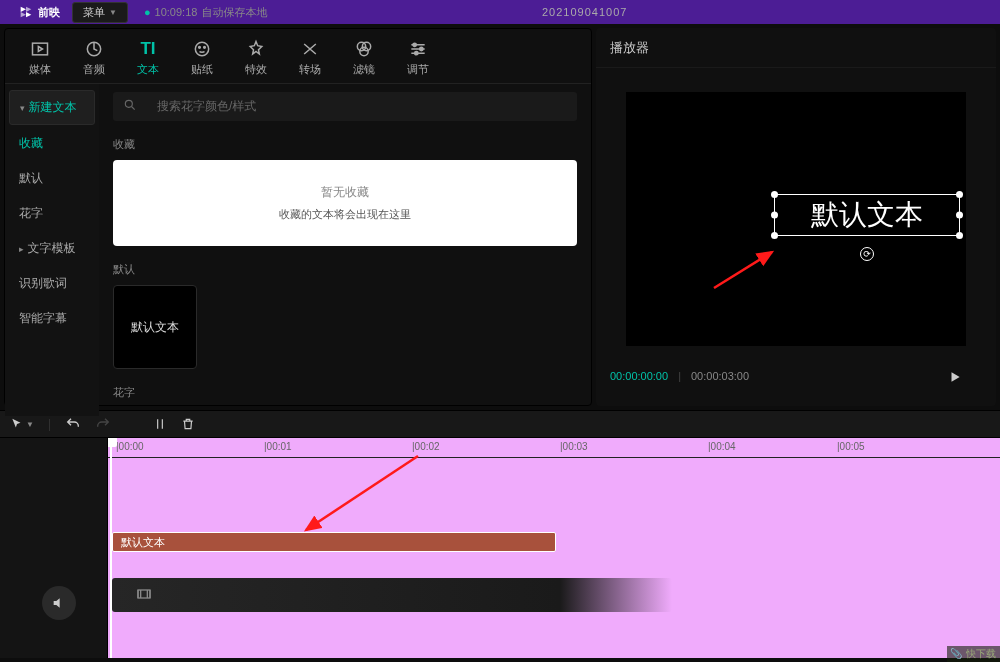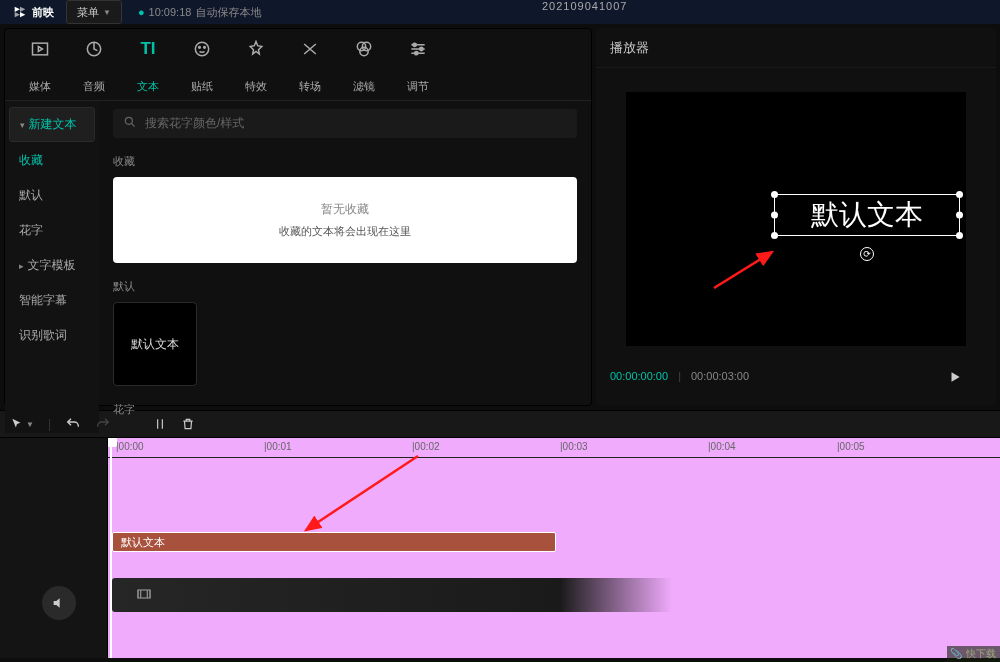--- a/index.html
+++ b/index.html
@@ -10,22 +10,23 @@
     color: #d0d0d0;
     font-size: 12px;
     overflow: hidden;
     position: relative;
   }
 
   
   .topbar {
     height: 24px;
     display: flex;
-    padding: 0 12px;
-    background: #0f172a;
+    align-items: center;
+    padding: 0 18px;
+    background: #4c1d95;
     font-size: 11px;
   }
   .logo { display: flex; align-items: center; gap: 4px; font-weight: bold; color: #fff; margin-right: 12px; }
   .logo svg { width: 16px; height: 16px; }
   .menu-btn {
     background: #1a1a1a;
     border: 1px solid #333;
     color: #d0d0d0;
     padding: 2px 10px;
     border-radius: 3px;
@@ -50,21 +51,21 @@
     display: flex;
     flex-direction: column;
   }
   .toolbar {
     display: flex;
     gap: 4px;
     padding: 6px 10px 2px 10px;
   }
   .tool {
     width: 50px;
-    display: flex; flex-direction: column; align-items: center; gap: 20px;
+    display: flex; flex-direction: column; align-items: center; gap: 3px;
     color: #aaa;
     padding: 4px 0;
     cursor: pointer;
   }
   .tool.active { color: #00c2a8; }
   .tool svg, .tool .icon { width: 20px; height: 20px; display: flex; align-items: center; justify-content: center; font-size: 16px; }
   .tool-label { font-size: 11px; }
 
   .left-body {
     display: flex;
@@ -90,21 +91,21 @@
   .side-item .chev { font-size: 9px; margin-right:4px; color:#888; }
   .content-area {
     flex: 1;
     padding: 8px 14px;
     overflow: hidden;
   }
   .search-box {
     background: #1a1a1a;
     border-radius: 3px;
     padding: 6px 10px;
-    display: flex; align-items: center; gap: 8px;
+    display: flex; align-items: center; gap: 20px;
     color: #666;
   }
   .section-label { color: #888; margin: 16px 0 8px 0; font-size: 11px; }
   .favorites-empty {
     background: #ffffff;
     border-radius: 4px;
     padding: 24px;
     text-align: center;
     color: #888;
   }
@@ -377,24 +378,24 @@
             <span>默认</span>
           </div>
         <div class="side-item">
             <span>花字</span>
           </div>
         <div class="side-item">
             <span class="chev">▸</span>
             <span>文字模板</span>
           </div>
         <div class="side-item">
+            <span>识别歌词</span>
+          </div>
+        <div class="side-item">
             <span>智能字幕</span>
-          </div>
-        <div class="side-item">
-            <span>识别歌词</span>
           </div>
       </div>
 
       <div class="content-area">
         <div class="search-box">
           <span>
             <svg width="14" height="14" viewBox="0 0 24 24" fill="none" stroke="#666" stroke-width="2">
                 <circle cx="10" cy="10" r="6"></circle>
                 <path d="M20 20l-5-5"></path>
               </svg>

